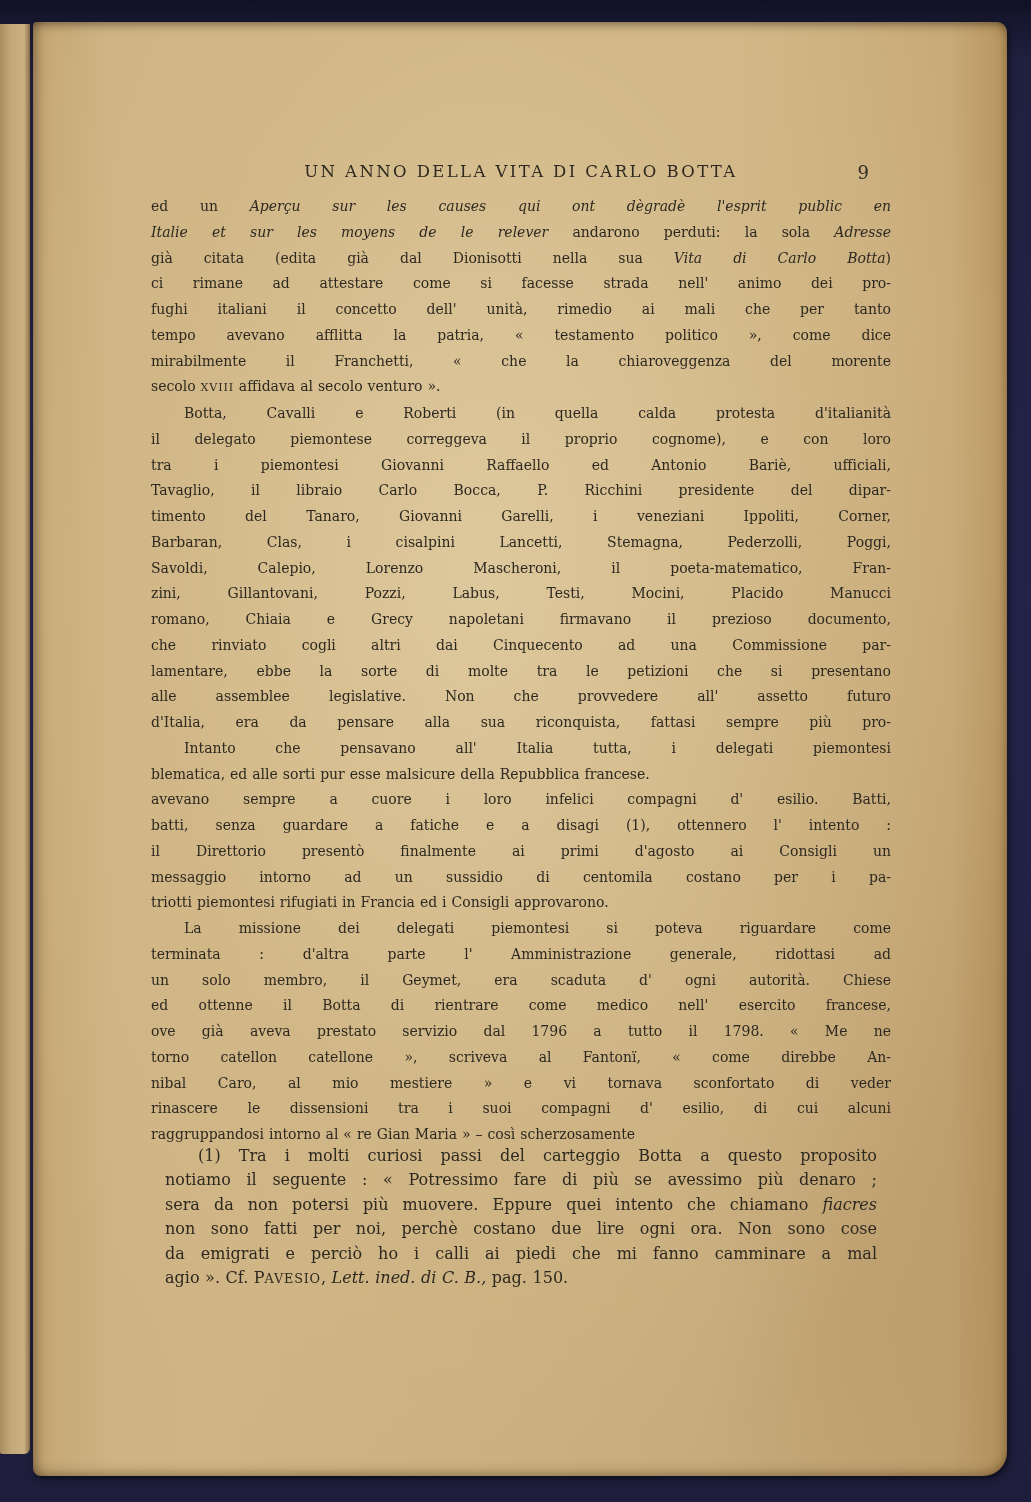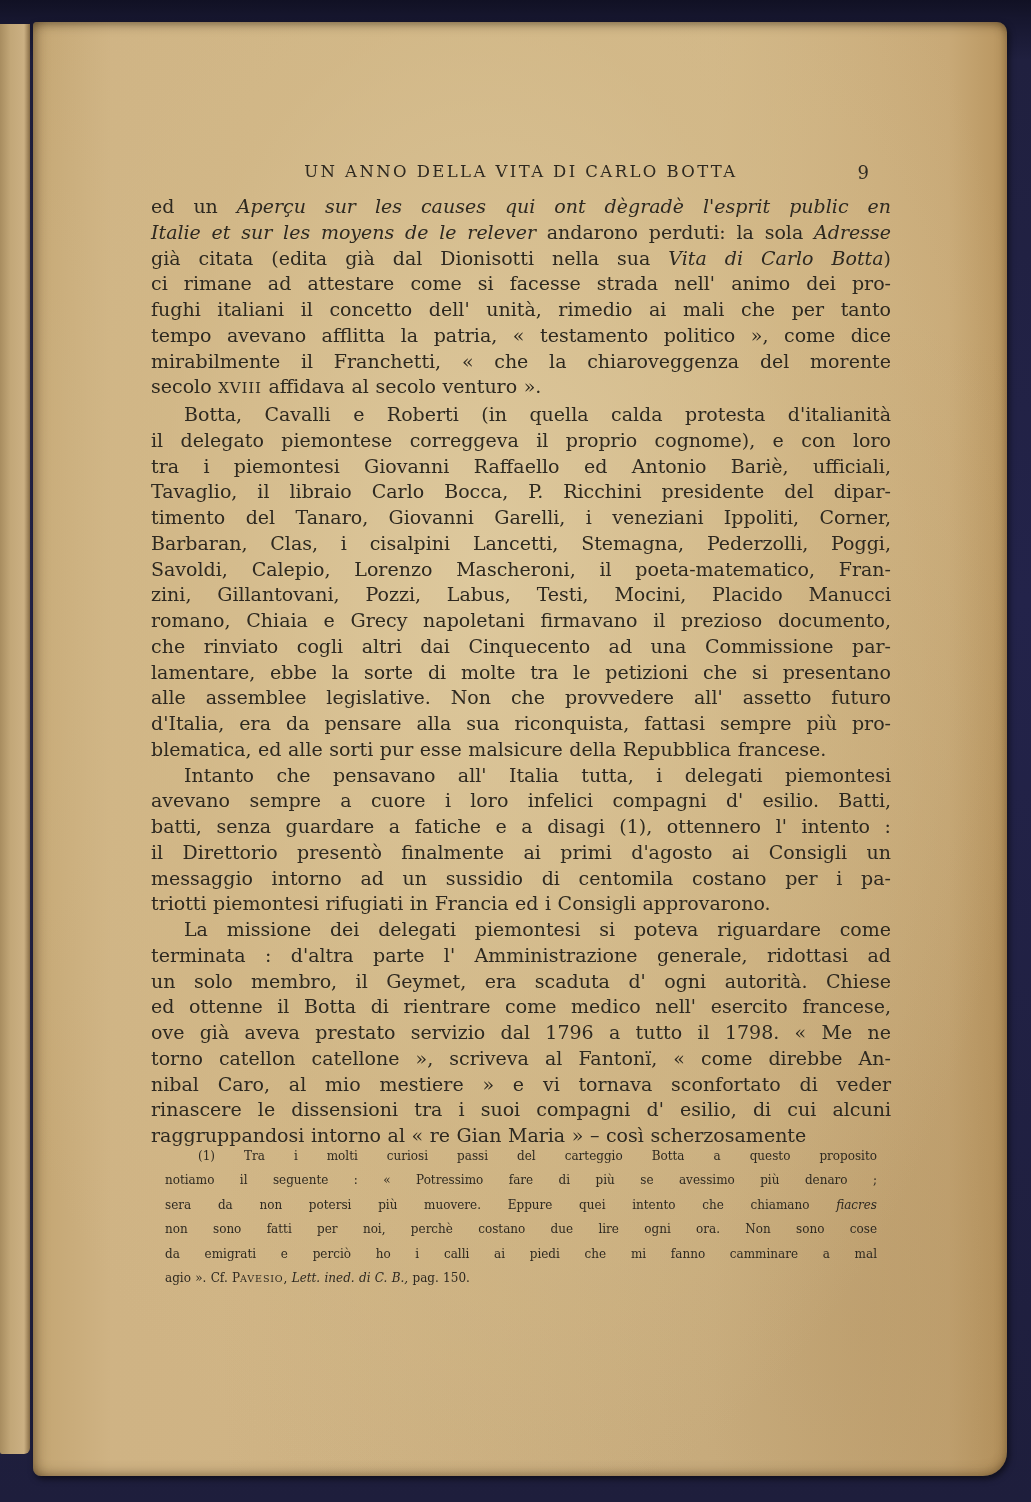--- a/index.html
+++ b/index.html
@@ -33,26 +33,26 @@
   .running-head{
     position:absolute;left:118px;top:140px;width:740px;height:26px;
     display:flex;align-items:flex-start;justify-content:center;position:absolute;
     font-size:16.5px;letter-spacing:2.4px;color:#2e2920;
   }
   .running-head .pagenum{
     position:absolute;right:22px;top:0;letter-spacing:0;font-size:18px;
   }
   .body-text{
     position:absolute;left:118px;top:172px;width:740px;
-    font-size:19px;line-height:25.75px;color:#2e2920;
+    font-size:14px;line-height:25.75px;color:#2e2920;
     word-spacing:0.5px;
   }
   .footnote-text{
     position:absolute;left:132px;top:1122px;width:712px;
-    font-size:12px;line-height:24.4px;color:#2e2920;
+    font-size:16px;line-height:24.4px;color:#2e2920;
     word-spacing:0.5px;
   }
   .line{text-align:justify;text-align-last:justify;}
   .line.last{text-align-last:left;}
   .line.indent{text-indent:33px;}
   .it{font-style:italic;}
   .sc{font-size:0.8em;letter-spacing:0.8px;}
 </style>
 </head>
 <body>
@@ -80,22 +80,22 @@
       <div class="line"><span>Tavaglio, il libraio Carlo Bocca, P. Ricchini presidente del dipar-</span></div>
       <div class="line"><span>timento del Tanaro, Giovanni Garelli, i veneziani Ippoliti, Corner,</span></div>
       <div class="line"><span>Barbaran, Clas, i cisalpini Lancetti, Stemagna, Pederzolli, Poggi,</span></div>
       <div class="line"><span>Savoldi, Calepio, Lorenzo Mascheroni, il poeta-matematico, Fran-</span></div>
       <div class="line"><span>zini, Gillantovani, Pozzi, Labus, Testi, Mocini, Placido Manucci</span></div>
       <div class="line"><span>romano, Chiaia e Grecy napoletani firmavano il prezioso documento,</span></div>
       <div class="line"><span>che rinviato cogli altri dai Cinquecento ad una Commissione par-</span></div>
       <div class="line"><span>lamentare, ebbe la sorte di molte tra le petizioni che si presentano</span></div>
       <div class="line"><span>alle assemblee legislative. Non che provvedere all' assetto futuro</span></div>
       <div class="line"><span>d'Italia, era da pensare alla sua riconquista, fattasi sempre più pro-</span></div>
+      <div class="line indent"><span>Intanto che pensavano all' Italia tutta, i delegati piemontesi</span></div>
       <div class="line last"><span>blematica, ed alle sorti pur esse malsicure della Repubblica francese.</span></div>
-      <div class="line indent"><span>Intanto che pensavano all' Italia tutta, i delegati piemontesi</span></div>
       <div class="line"><span>avevano sempre a cuore i loro infelici compagni d' esilio. Batti,</span></div>
       <div class="line"><span>batti, senza guardare a fatiche e a disagi (1), ottennero l' intento :</span></div>
       <div class="line"><span>il Direttorio presentò finalmente ai primi d'agosto ai Consigli un</span></div>
       <div class="line"><span>messaggio intorno ad un sussidio di centomila costano per i pa-</span></div>
       <div class="line last"><span>triotti piemontesi rifugiati in Francia ed i Consigli approvarono.</span></div>
       <div class="line indent"><span>La missione dei delegati piemontesi si poteva riguardare come</span></div>
       <div class="line"><span>terminata : d'altra parte l' Amministrazione generale, ridottasi ad</span></div>
       <div class="line"><span>un solo membro, il Geymet, era scaduta d' ogni autorità. Chiese</span></div>
       <div class="line"><span>ed ottenne il Botta di rientrare come medico nell' esercito francese,</span></div>
       <div class="line"><span>ove già aveva prestato servizio dal 1796 a tutto il 1798. « Me ne</span></div>

